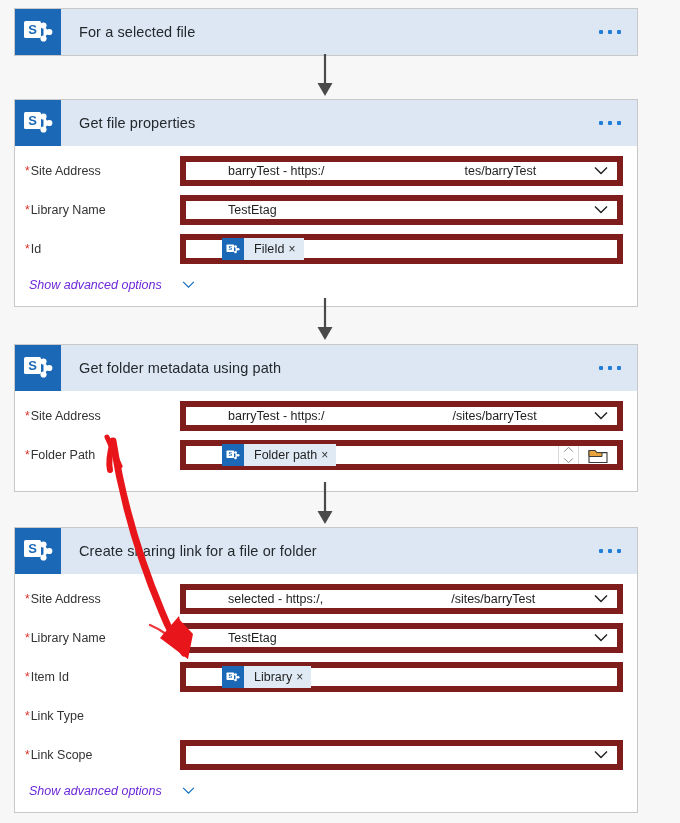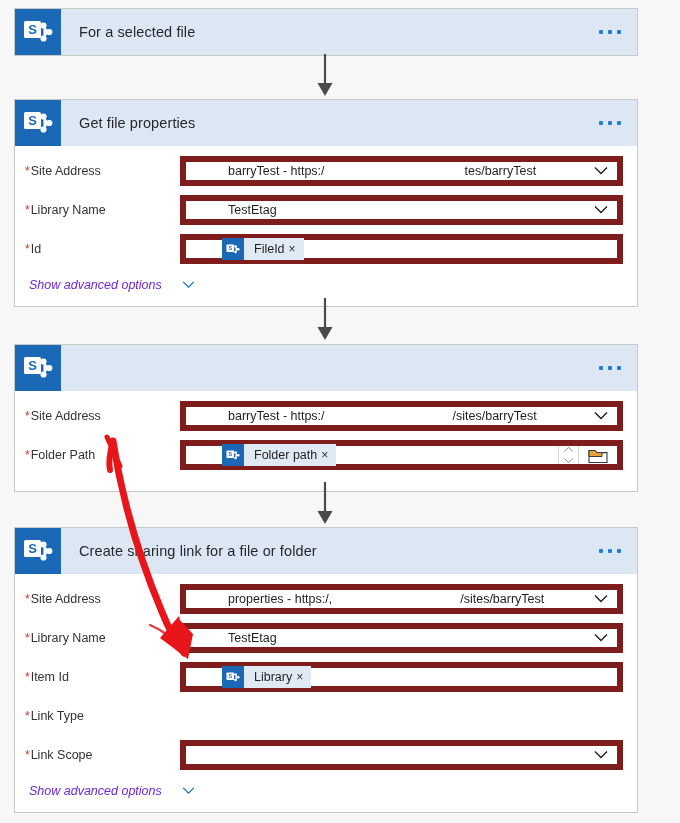--- a/index.html
+++ b/index.html
@@ -267,20 +267,21 @@
       <div class="sp-tile">
         <svg width="30" height="30" viewBox="0 0 30 30">
           <rect x="1" y="4" width="17" height="17" rx="1.6" fill="#ffffff"></rect>
           <text x="9.5" y="17.2" font-family="Liberation Sans, sans-serif" font-size="13" font-weight="bold" fill="#1b69b6" text-anchor="middle">S</text>
           <circle cx="20.5" cy="8.5" r="3.1" fill="#ffffff"></circle>
           <circle cx="20.5" cy="21.5" r="3.1" fill="#ffffff"></circle>
           <circle cx="26.3" cy="15" r="3.1" fill="#ffffff"></circle>
           <path d="M20.5 8.5 L26.3 15 L20.5 21.5 Z" fill="#ffffff"></path>
         </svg>
       </div>
+      <div class="card-title">Get folder metadata using path</div>
       <div class="ellipsis">
           <i></i>
           <i></i>
           <i></i>
         </div>
     </div>
     <div class="card-body">
 
       <div class="row">
         <div class="lbl"><span class="ast">*</span><span>Site Address</span></div>
@@ -358,21 +359,21 @@
           <i></i>
           <i></i>
         </div>
     </div>
     <div class="card-body">
 
       <div class="row">
         <div class="lbl"><span class="ast">*</span><span>Site Address</span></div>
         <div class="field">
           <div class="split-val">
-            <span class="p1">properties - https:/,</span>
+            <span class="p1">selected - https:/,</span>
             <span class="gap" style="width:128px"></span>
             <span class="p2">/sites/barryTest</span>
           </div>
           <span class="chev">
             <svg width="14" height="9" viewBox="0 0 14 9">
                 <path d="M1 1 L7 7 L13 1" stroke="#201f1e" stroke-width="1.4" fill="none"></path>
               </svg>
           </span>
         </div>
       </div>

